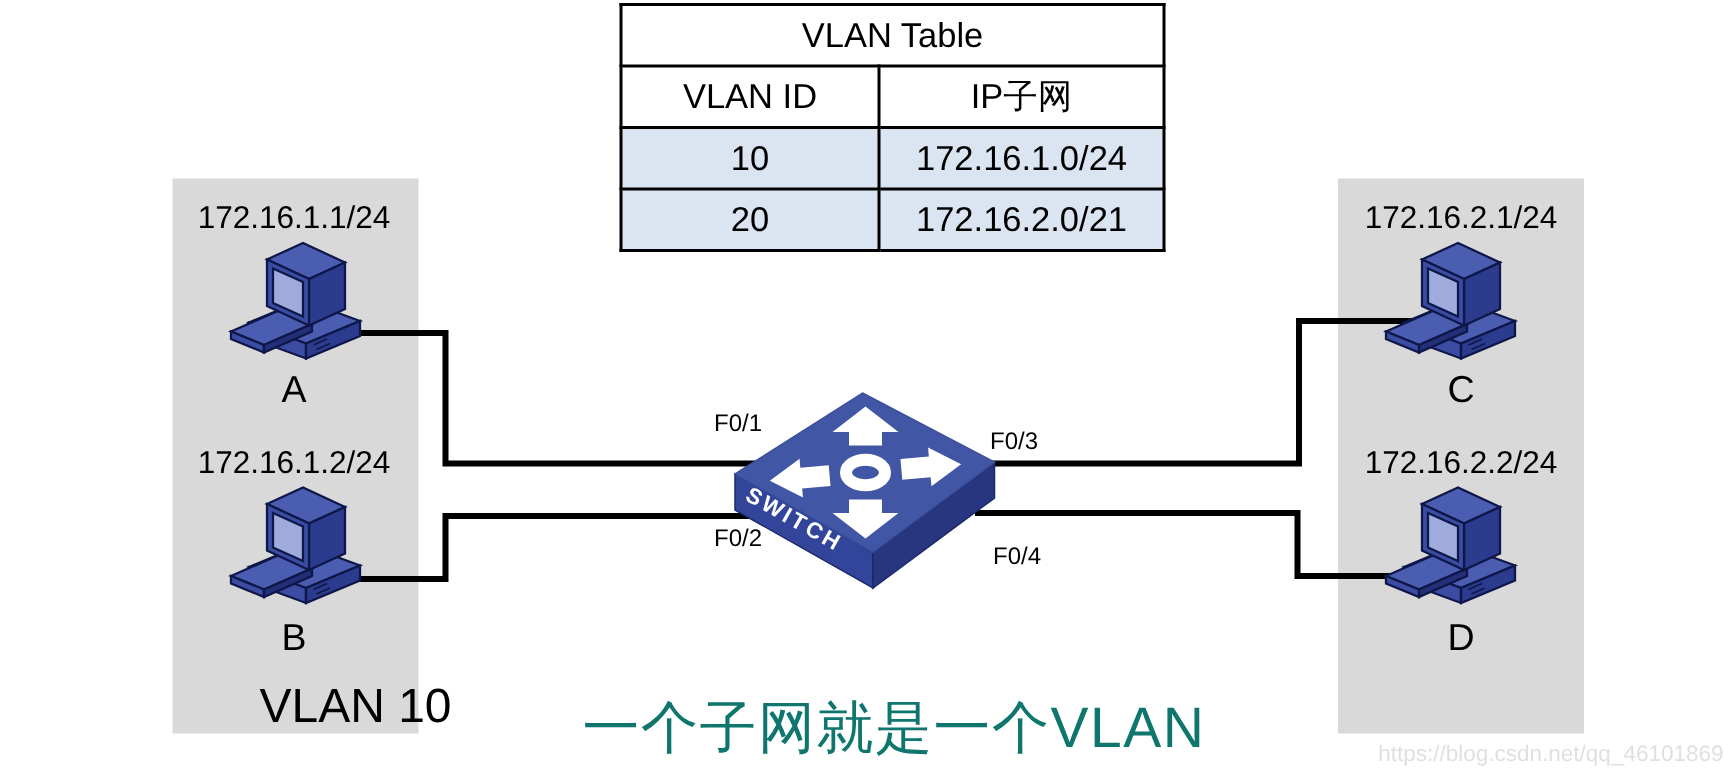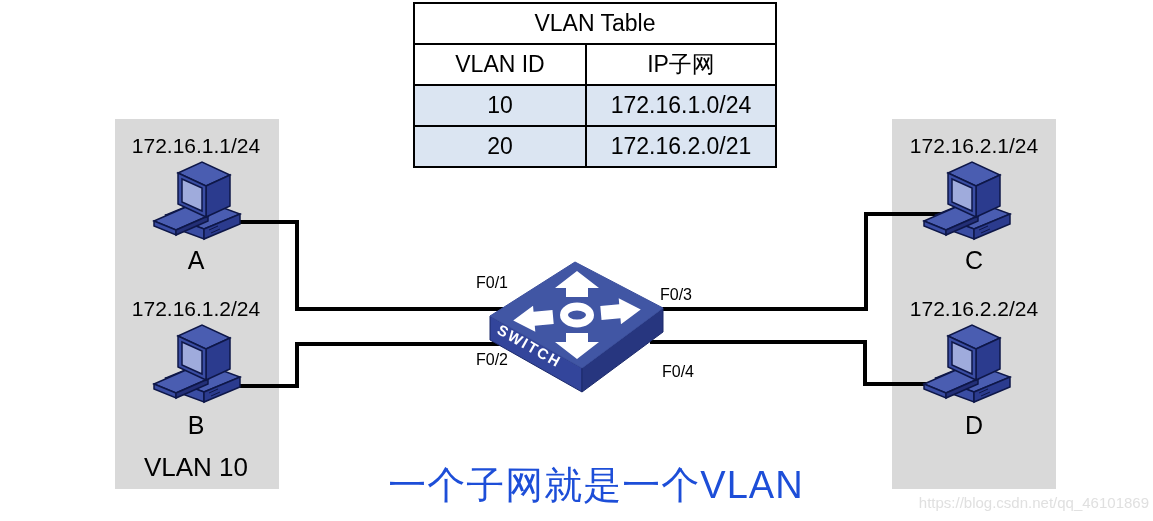--- a/index.html
+++ b/index.html
@@ -7,25 +7,25 @@
     position:relative;width:1153px;height:521px;background:#ffffff;overflow:hidden;
     font-family:"Liberation Sans", sans-serif;color:#000;
   }
   .panel{position:absolute;top:119px;width:164px;height:370px;background:#d9d9d9;z-index:0;}
   .panel.left{left:115px;}
   .panel.right{left:892px;}
   .net-svg{position:absolute;left:0;top:0;z-index:1;}
   .lbl{position:absolute;z-index:2;white-space:nowrap;}
   .ip{font-size:21px;transform:translateX(-50%);}
   .host-name{font-size:25px;transform:translateX(-50%);}
-  .vlan-name{font-size:26px;transform:translateX(-50%);}
+  .vlan-name{font-size:32px;transform:translateX(-50%);margin-left:41px;}
   .port{font-size:16px;width:90px;}
   .port.pleft{text-align:right;}
   .port.pright{text-align:left;margin-top:12px;}
-  .caption{font-size:38px;color:#1d4ed8;transform:translateX(-50%);letter-spacing:1px;}
+  .caption{font-size:38px;color:#0f766e;transform:translateX(-50%);letter-spacing:1px;}
   .watermark{font-size:15px;color:#e0e0e0;right:4px;top:494px;}
   table.vlan-table{
     position:absolute;left:413px;top:2px;z-index:2;border-collapse:collapse;
     table-layout:fixed;font-size:23px;text-align:center;padding-left:16px;
   }
   table.vlan-table th, table.vlan-table td{
     border:2px solid #000;font-weight:normal;height:39px;padding:0 6px;background:#fff;
   }
   table.vlan-table .c1{width:158px;}
   table.vlan-table .c2{width:176px;}

